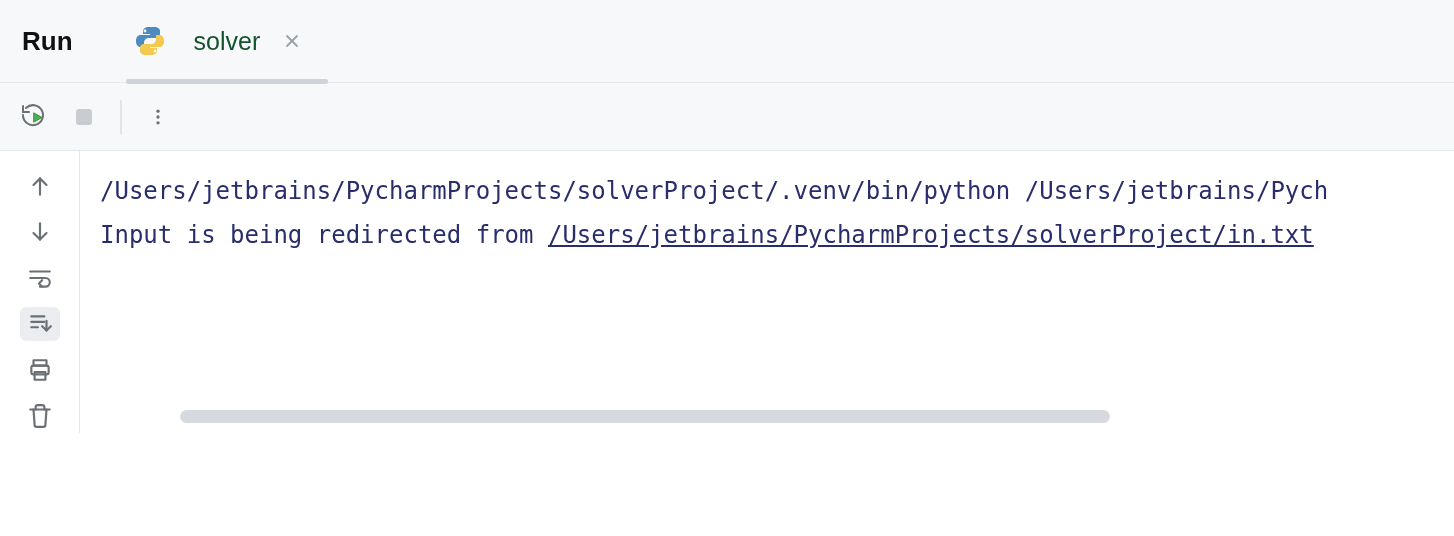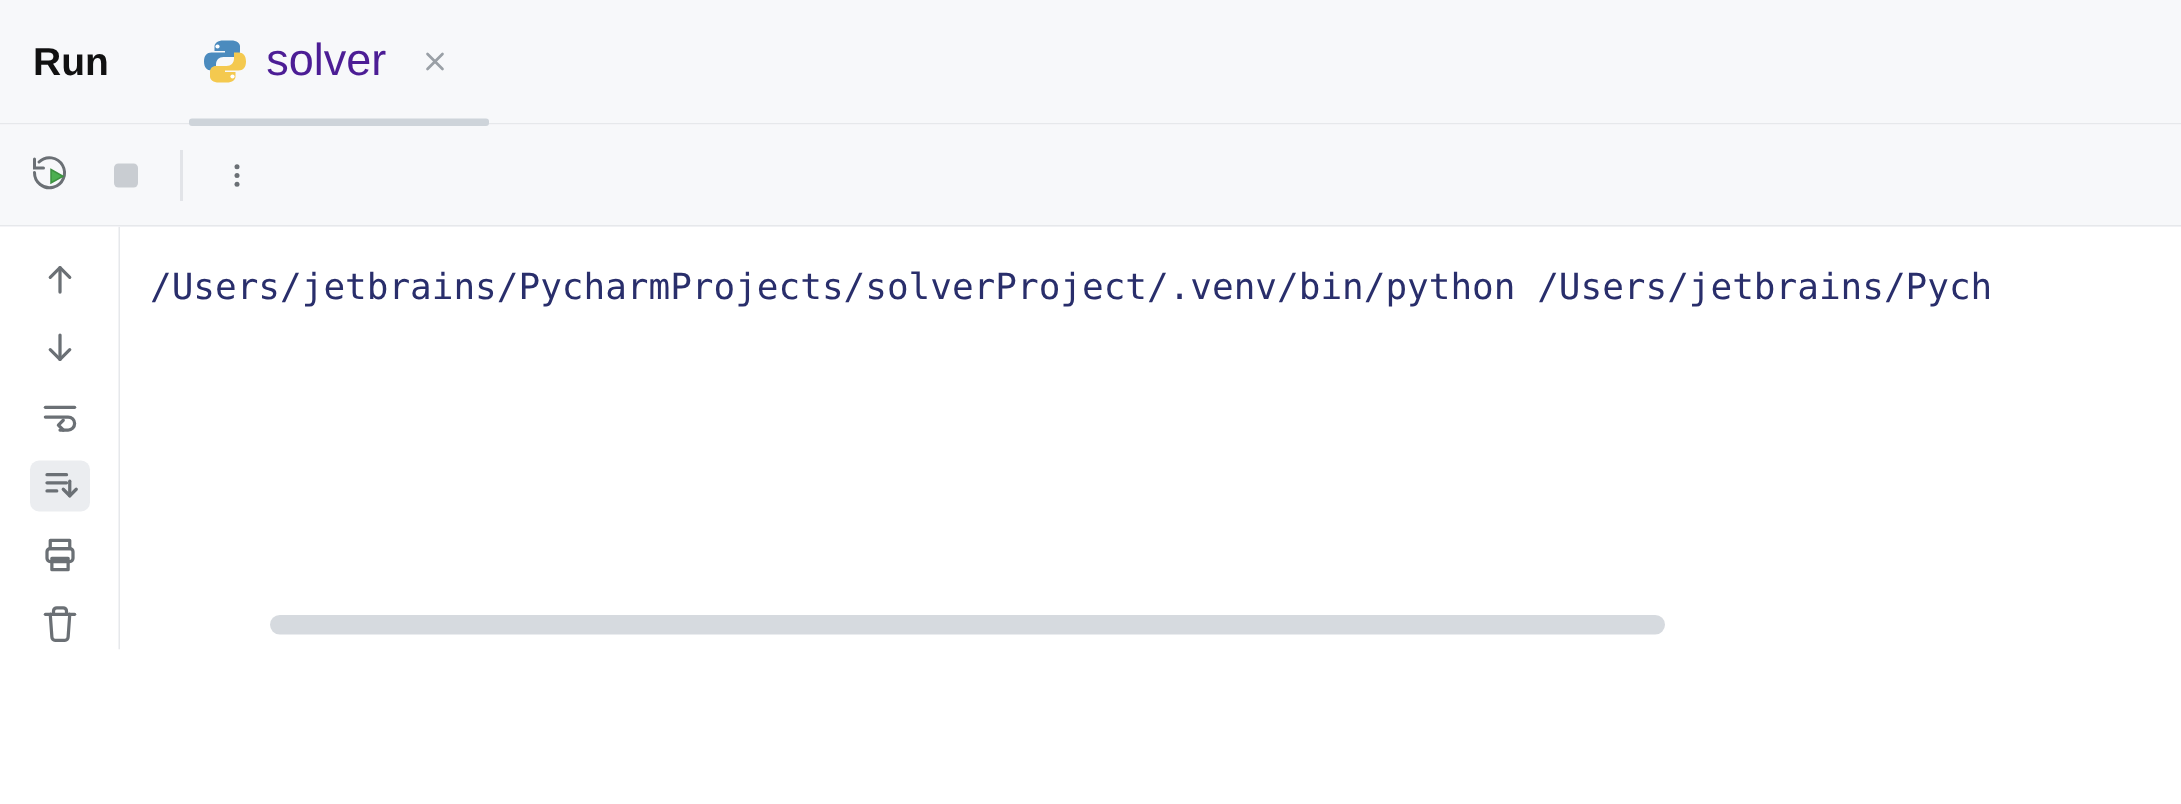--- a/index.html
+++ b/index.html
@@ -48,22 +48,23 @@
     height: 5px;
     background: #ced4da;
     border-radius: 2px;
   }
   .py-icon {
     width: 32px; height: 32px;
     margin-right: 12px;
     position: relative;
   }
   .tab-title {
-    font-size: 30px;
-    color: #4c1d95;
+    font-size: 25px;
+    color: #14532d;
+    margin-left: 16px;
   }
   .tab-close {
     margin-left: 22px;
     width: 20px; height: 20px;
     display: flex; align-items: center; justify-content: center;
     color: #a0a5aa;
     cursor: pointer;
   }
   
   .toolbar {
@@ -230,20 +231,23 @@
         <svg viewBox="0 0 24 24" width="26" height="26" fill="none" stroke="#6b7075" stroke-width="2" stroke-linecap="round" stroke-linejoin="round">
           <polyline points="3,6 21,6"></polyline>
           <path d="M8 6V4a2 2 0 0 1 2-2h4a2 2 0 0 1 2 2v2"></path>
           <path d="M6 6l1 14a2 2 0 0 0 2 2h6a2 2 0 0 0 2-2l1-14"></path>
         </svg>
       </div>
     </div>
 
     <div class="console">
       <div><span class="cmd">/Users/jetbrains/PycharmProjects/solverProject/.venv/bin/python /Users/jetbrains/Pych</span></div>
+      <div>
+        <span class="cmd">Input is being redirected from </span><span class="link">/Users/jetbrains/PycharmProjects/solverProject/in.txt</span>
+      </div>
       <div><span class="plain"></span>&nbsp;</div>
 
       <div class="hscroll"></div>
     </div>
 
   </div>
 
 </div>
 
 </body></html>

